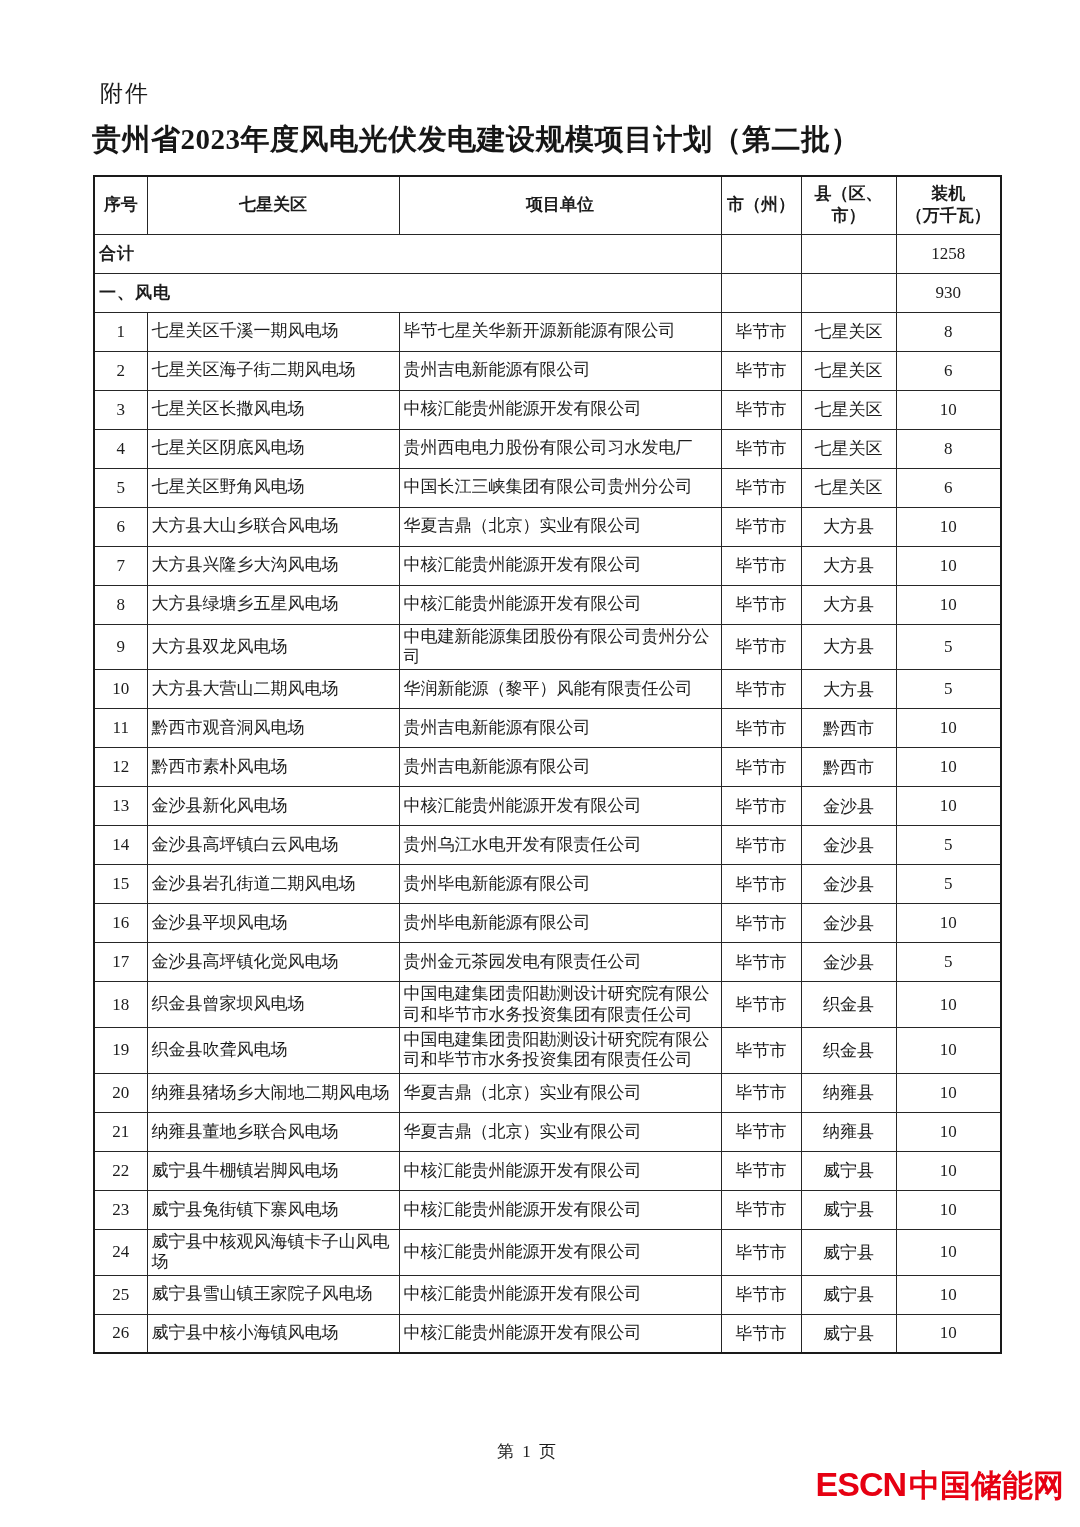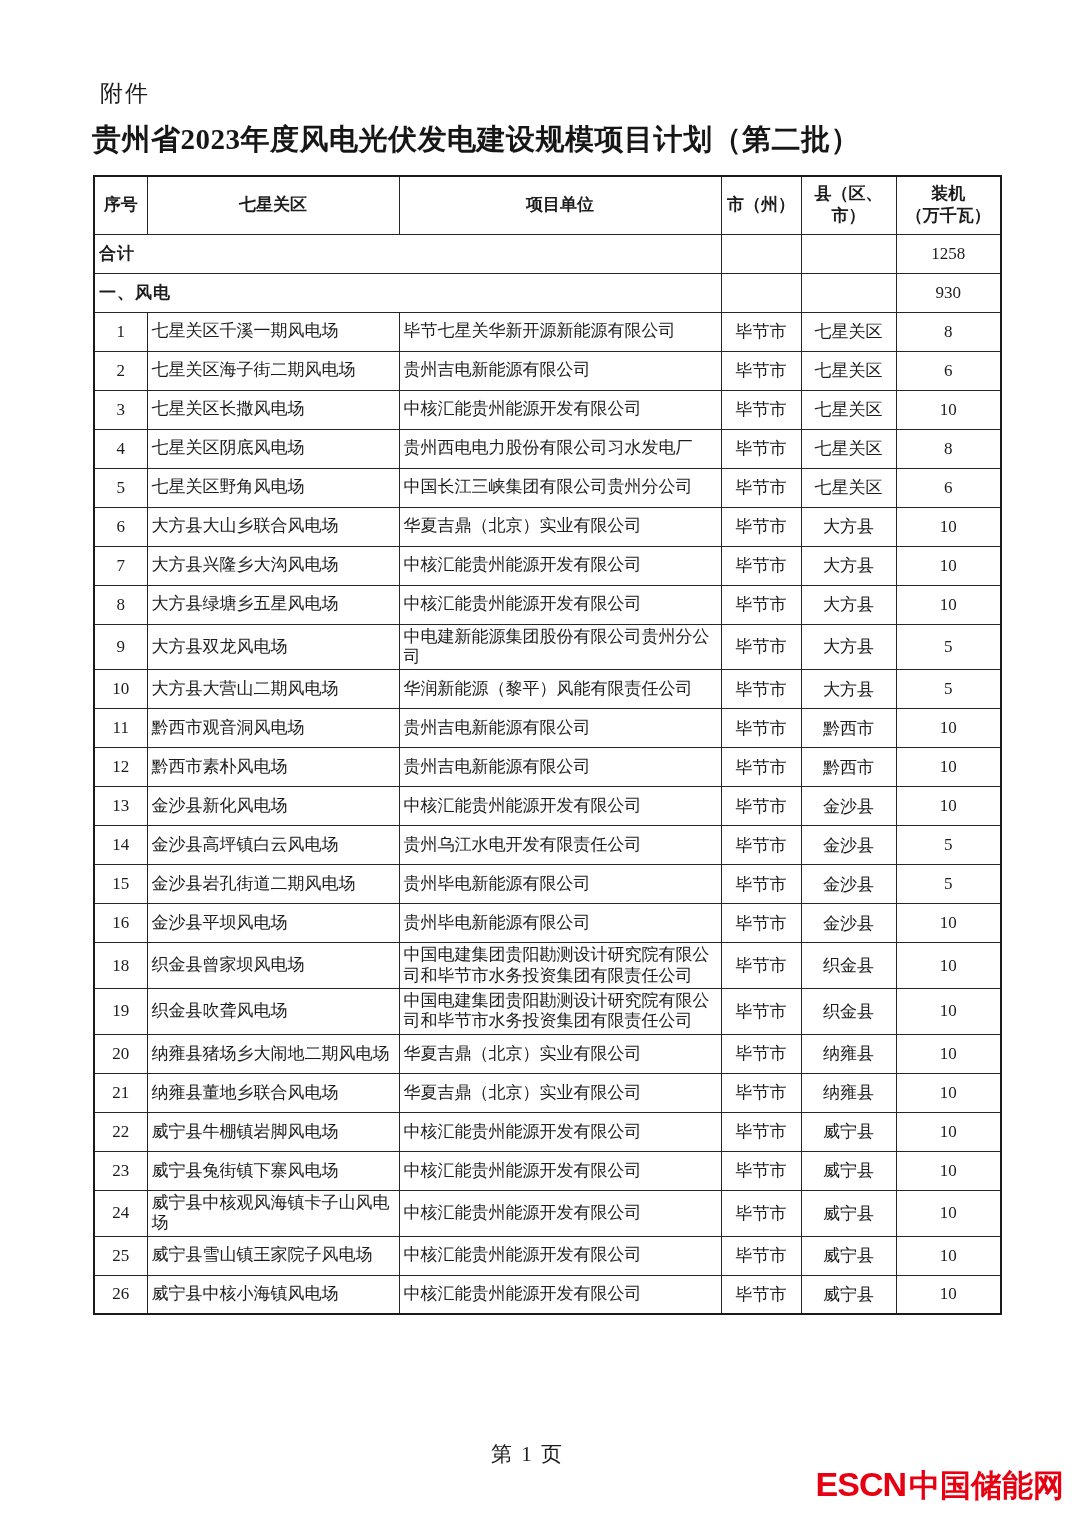--- a/index.html
+++ b/index.html
@@ -43,21 +43,21 @@
     white-space: pre-line;
     line-height: 1.3;
     padding: 2px 2px;
   }
   .projects td { height: 39px; }
   .c-no, .c-city, .c-county, .c-cap { text-align: center; }
   .c-name, .c-unit { text-align: left; padding: 2px 7px; line-height: 1.2; }
   .summary-label { font-weight: 700; text-align: left; letter-spacing: 1px; }
   .page-footer {
     position: absolute; left: 0; top: 1440px; width: 1044px;
-    text-align: center; font-size: 21px; letter-spacing: 2px; padding-left: 11px;
+    text-align: center; font-size: 17px; letter-spacing: 2px; padding-left: 11px;
   }
   .logo {
     position: absolute; top: 1467px; right: 16px;
     font-family: "Liberation Sans", "DejaVu Sans", sans-serif;
     font-weight: 900;
     white-space: nowrap;
     line-height: 1;
     text-align: right;
   }
   .logo-en {
@@ -247,20 +247,28 @@
 
   <tr class="data-row">
     <td class="c-no">16</td>
     <td class="c-name">金沙县平坝风电场</td>
     <td class="c-unit">贵州毕电新能源有限公司</td>
     <td class="c-city">毕节市</td>
     <td class="c-county">金沙县</td>
     <td class="c-cap">10</td>
   </tr>
 
+  <tr class="data-row">
+    <td class="c-no">17</td>
+    <td class="c-name">金沙县高坪镇化觉风电场</td>
+    <td class="c-unit">贵州金元茶园发电有限责任公司</td>
+    <td class="c-city">毕节市</td>
+    <td class="c-county">金沙县</td>
+    <td class="c-cap">5</td>
+  </tr>
 
   <tr class="data-row">
     <td class="c-no">18</td>
     <td class="c-name">织金县曾家坝风电场</td>
     <td class="c-unit">中国电建集团贵阳勘测设计研究院有限公司和毕节市水务投资集团有限责任公司</td>
     <td class="c-city">毕节市</td>
     <td class="c-county">织金县</td>
     <td class="c-cap">10</td>
   </tr>
 

